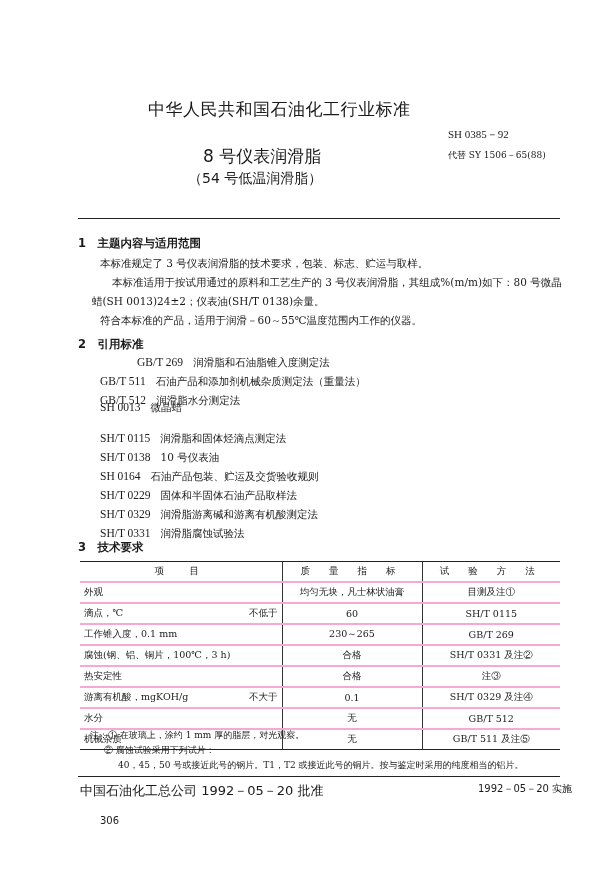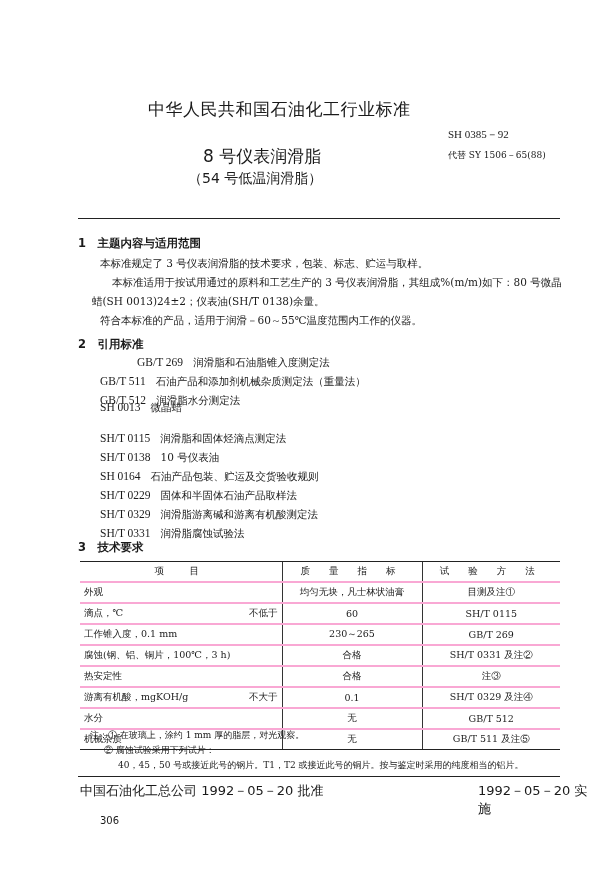--- a/index.html
+++ b/index.html
@@ -20,21 +20,21 @@
   .ref-item { font-size: 10.5px; position: absolute; white-space: nowrap; }
   .ref-code { font-family: "Liberation Serif", serif; font-size: 11.5px; margin-right: 10px; }
   table.spec { position: absolute; left: 80px; top: 561px; width: 480px; border-collapse: collapse; font-size: 9.5px; }
   table.spec td, table.spec th { border-bottom: 2px solid #f9a8d4; height: 19px; padding: 0 4px; font-weight: normal; }
   table.spec th { border-top: 1.5px solid #222; letter-spacing: 8px; }
   table.spec td.c2, table.spec th.c2, table.spec td.c3, table.spec th.c3 { text-align: center; border-left: 1px solid #333; }
   table.spec tr:last-child td { border-bottom: 1.5px solid #222; }
   .limit { float: right; }
   .notes { left: 90px; top: 728px; font-size: 9px; line-height: 15px; }
   .footer-left { left: 80px; top: 782px; font-size: 13px; }
-  .footer-right { left: 478px; top: 782px; font-size: 13px; }
+  .footer-right { left: 478px; top: 782px; font-size: 10px; }
   .page-num { left: 100px; top: 815px; font-size: 10px; }
 </style>
 </head>
 <body>
 
 <div class="abs main-title sans">中华人民共和国石油化工行业标准</div>
 <div class="abs std-no">SH 0385－92</div>
 <div class="abs title1 sans">8 号仪表润滑脂</div>
 <div class="abs replace">代替 SY 1506－65(88)</div>
 <div class="abs title2 sans">（54 号低温润滑脂）</div>

